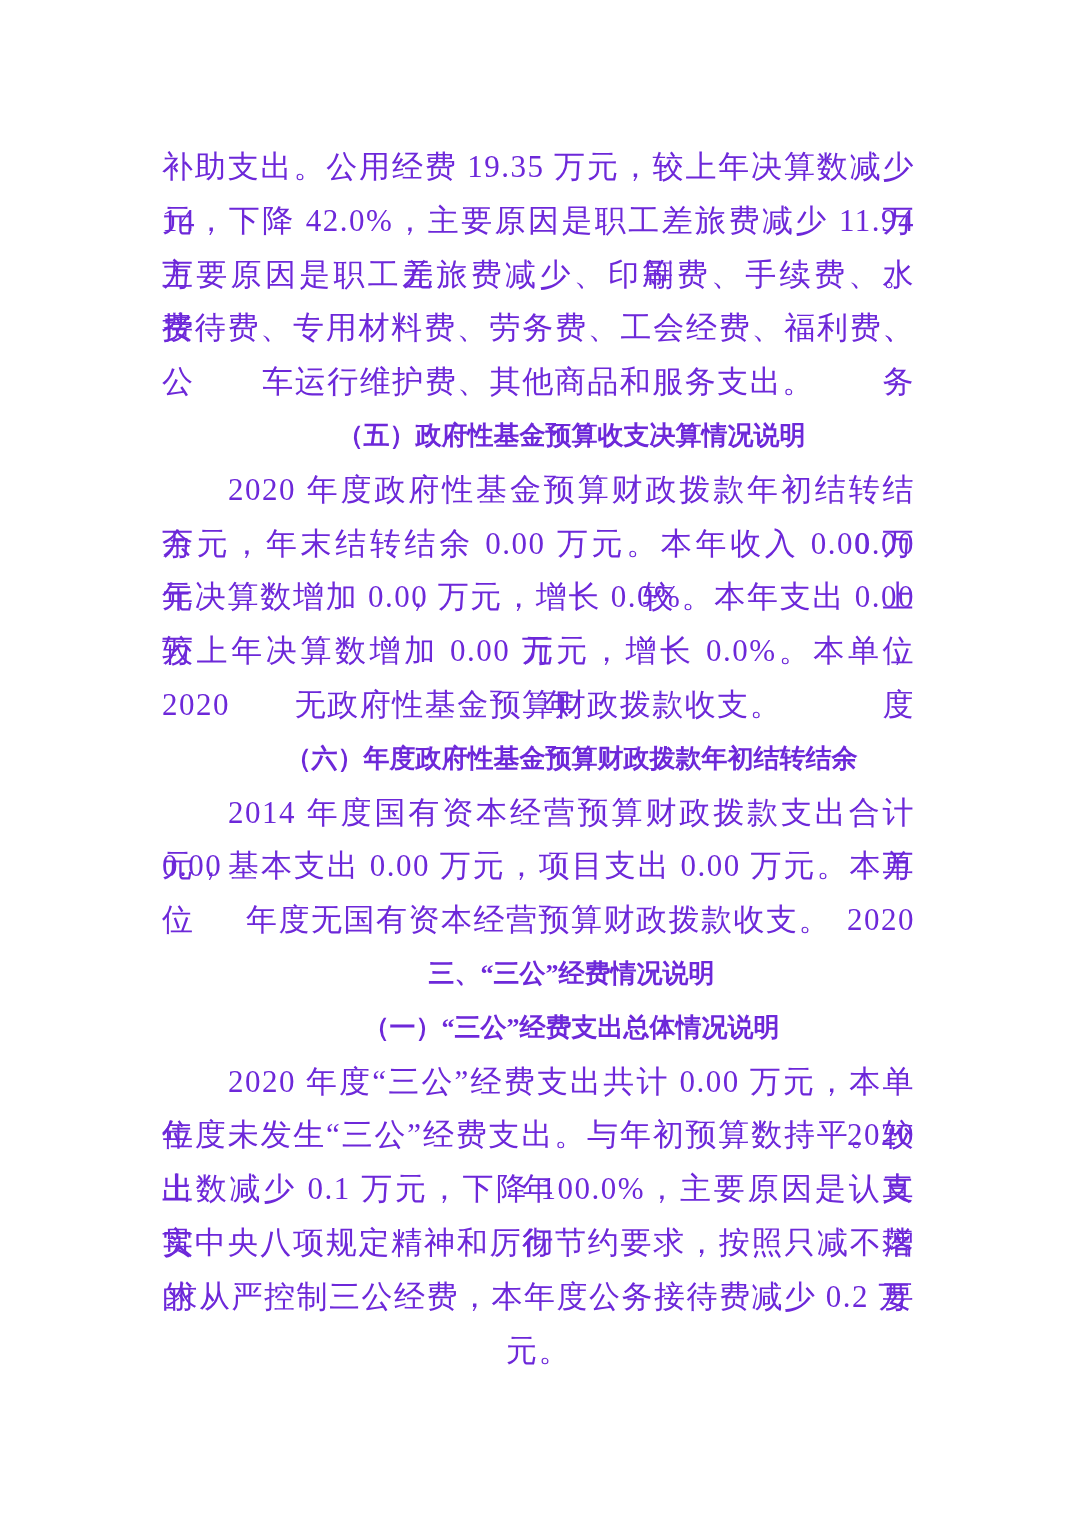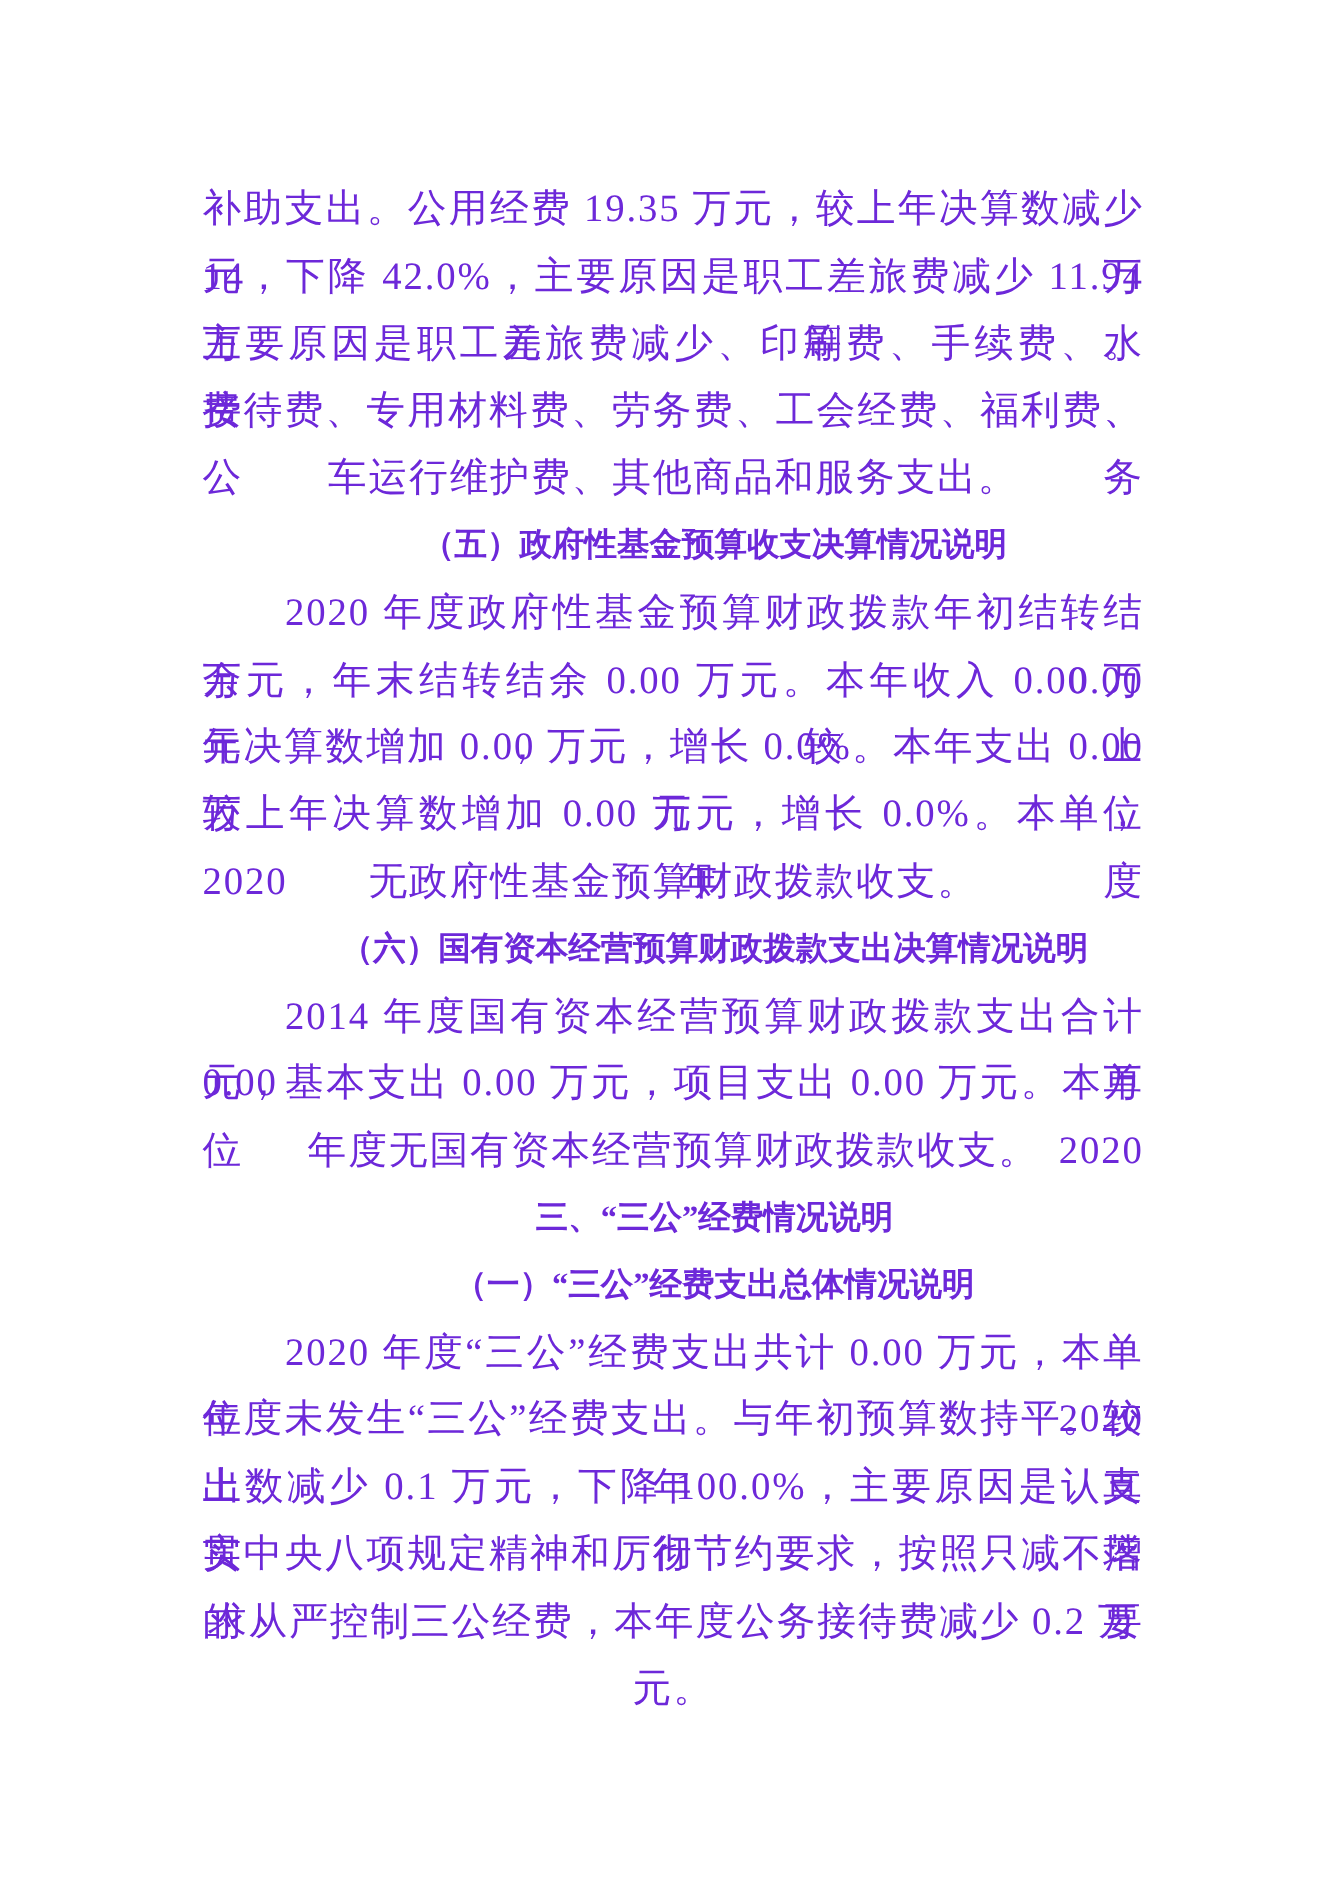--- a/index.html
+++ b/index.html
@@ -54,21 +54,21 @@
       <div class="line fill">元，下降 42.0%，主要原因是职工差旅费减少 11.94 万元等。</div>
       <div class="line fill">主要原因是职工差旅费减少、印刷费、手续费、水费、</div>
       <div class="line fill">接待费、专用材料费、劳务费、工会经费、福利费、公务</div>
       <div class="line">车运行维护费、其他商品和服务支出。</div>
       <div class="line heading indent">（五）政府性基金预算收支决算情况说明</div>
       <div class="line indent fill">2020 年度政府性基金预算财政拨款年初结转结余 0.00</div>
       <div class="line fill">万元，年末结转结余 0.00 万元。本年收入 0.00 万元，较上</div>
       <div class="line fill">年决算数增加 0.00 万元，增长 0.0%。本年支出 0.00 万元，</div>
       <div class="line fill">较上年决算数增加 0.00 万元，增长 0.0%。本单位 2020 年度</div>
       <div class="line">无政府性基金预算财政拨款收支。</div>
-      <div class="line heading indent">（六）国有资本经营预算财政拨款支出决算情况说明</div>
+      <div class="line heading indent">（六）年度政府性基金预算财政拨款年初结转结余</div>
       <div class="line indent fill">2014 年度国有资本经营预算财政拨款支出合计 0.00 万</div>
       <div class="line fill">元，基本支出 0.00 万元，项目支出 0.00 万元。本单位 2020</div>
       <div class="line">年度无国有资本经营预算财政拨款收支。</div>
       <div class="line heading indent">三、“三公”经费情况说明</div>
       <div class="line heading indent">（一）“三公”经费支出总体情况说明</div>
       <div class="line indent fill">2020 年度“三公”经费支出共计 0.00 万元，本单位 2020</div>
       <div class="line fill">年度未发生“三公”经费支出。与年初预算数持平。较上年支</div>
       <div class="line fill">出数减少 0.1 万元，下降 100.0%，主要原因是认真贯彻落</div>
       <div class="line fill">实中央八项规定精神和厉行节约要求，按照只减不增的要</div>
       <div class="line">求从严控制三公经费，本年度公务接待费减少 0.2 万元。</div>

